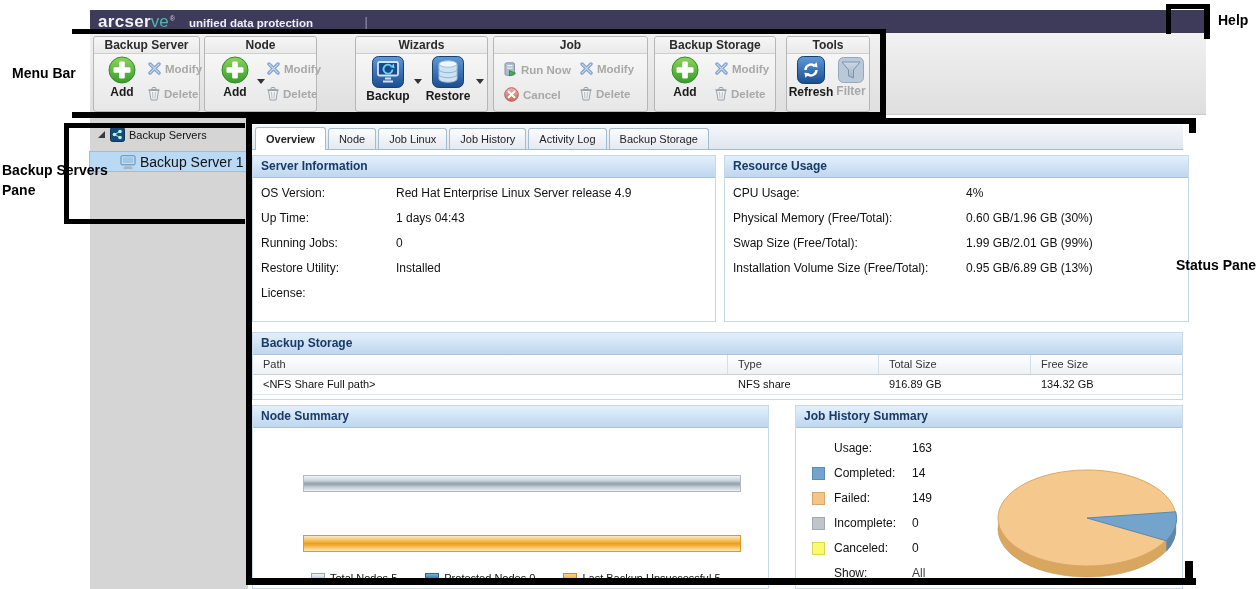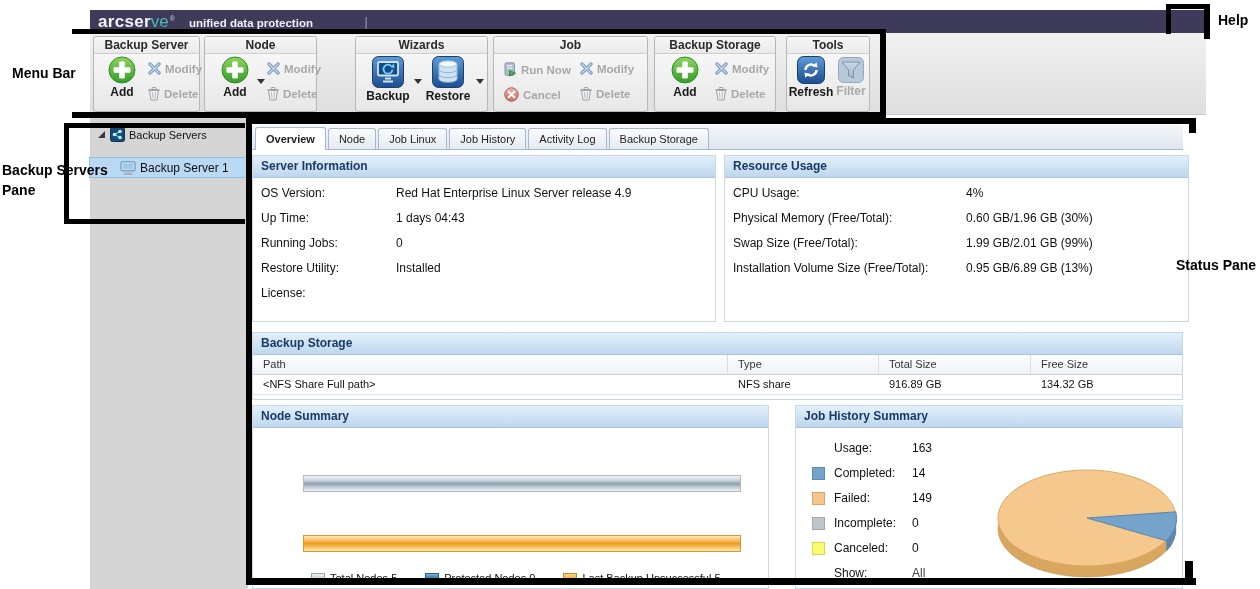--- a/index.html
+++ b/index.html
@@ -33,22 +33,22 @@
   .titem.bigitem .tlabel { font-size:12px; font-weight:bold; color:#1a1a1a; }
   .titem.smallitem { display:flex; align-items:center; gap:4px; }
   .titem.smallitem .tlabel { font-size:11.5px; font-weight:bold; color:#a8a8a8; }
   .caret { position:absolute; width:0; height:0; border-left:4px solid transparent;
     border-right:4px solid transparent; border-top:5px solid #333; }
 
   
   #treepane { position:absolute; left:90px; top:115px; width:158px; height:474px; background:#d5d5d5; }
   .tree-root { display:flex; align-items:center; gap:4px; padding:12px 0 2px 8px; font-size:11px; color:#111; cursor:pointer;}
   .expander { width:0; height:0; border-left:7px solid transparent; border-bottom:7px solid #3a3a3a; margin-right:1px; }
-  .tree-child { display:flex; align-items:center; gap:4px; margin-top:14px; padding-left:30px;
-    height:19px; font-size:12px; color:#111; background:#b9d9f4; outline:1px solid #93bfe2; cursor:pointer;}
+  .tree-child { display:flex; align-items:center; gap:4px; margin-top:8px; padding-left:30px;
+    height:19px; font-size:14px; color:#111; background:#b9d9f4; outline:1px solid #93bfe2; cursor:pointer;}
 
   
   #tabstrip { position:absolute; left:252px; top:125px; width:931px; height:25px;
     background:linear-gradient(180deg,#f4f7fa,#dfe6ee); border-bottom:1px solid #a3bad1;
     display:flex; gap:2px; padding-left:3px; }
   .tab { border:1px solid #a3bad1; border-bottom:none; border-radius:3px 3px 0 0;
     background:linear-gradient(180deg,#fbfcfd,#e4eaf1); padding:0 10px; height:21px; line-height:21px;
     margin-top:3px; font-size:11px; color:#222; cursor:pointer; }
   .tab.active { background:#fff; font-weight:bold; height:23px; margin-top:2px; line-height:23px; }
 

